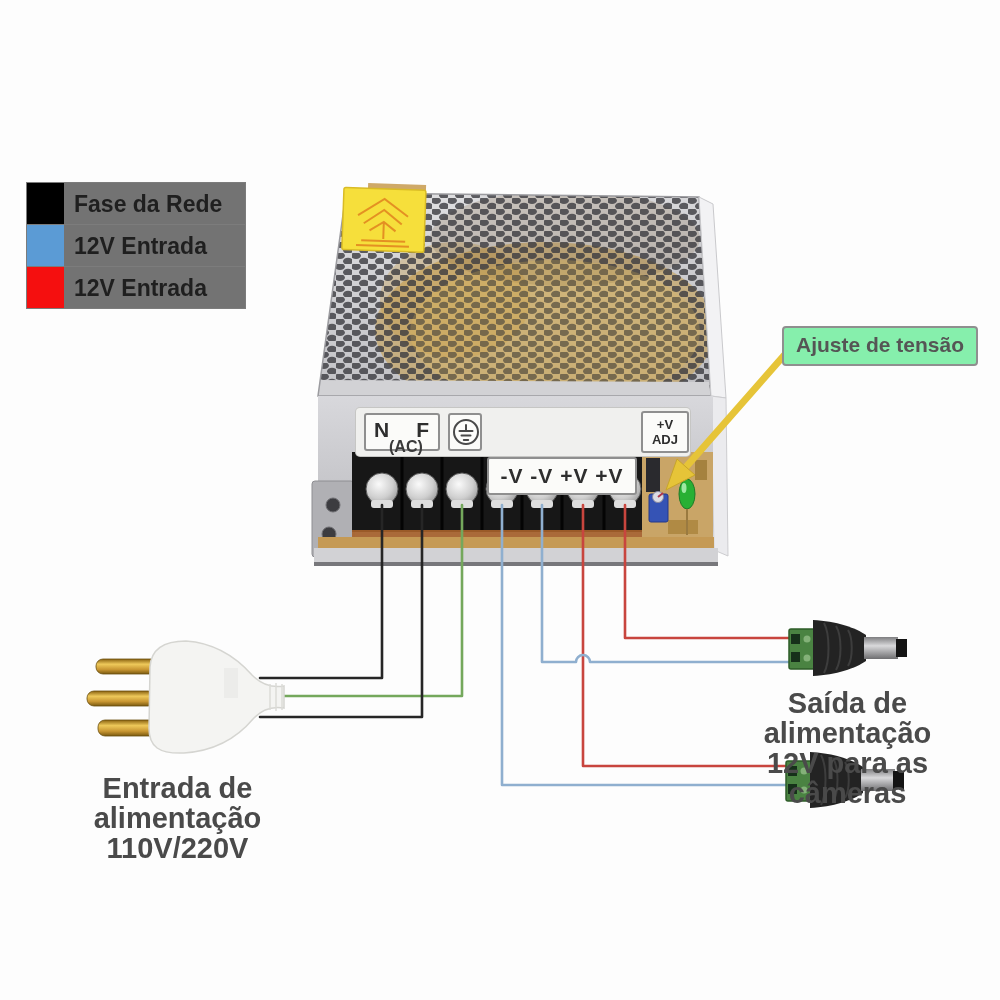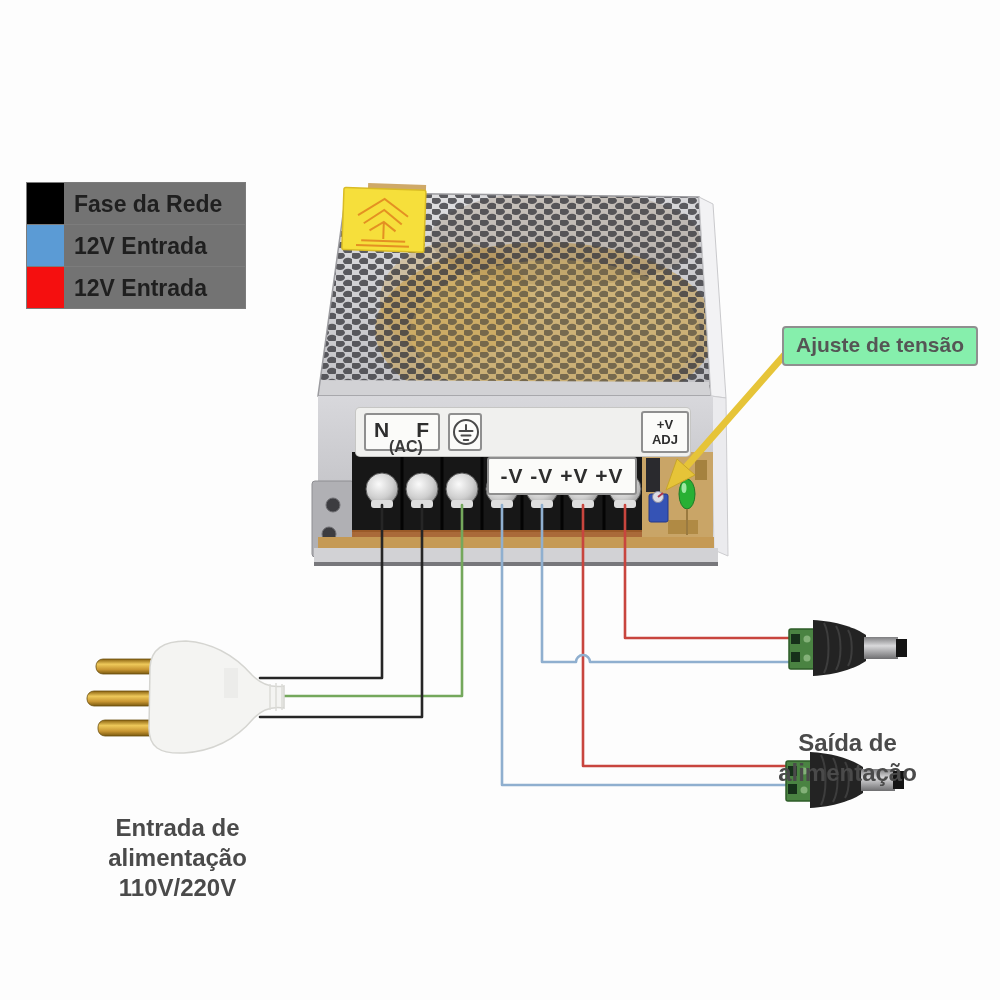--- a/index.html
+++ b/index.html
@@ -30,21 +30,21 @@
   .tbox-adj{left:285px;top:3px;width:48px;height:42px;text-align:center;
             font-size:13px;font-weight:bold;color:#2e2e2e;line-height:1.15;padding-top:5px;}
   .tbox-adj span{display:block;}
 
   
   .callout{position:absolute;left:782px;top:326px;width:192px;height:36px;background:#86efac;
            border:2px solid #8f8f8f;border-radius:4px;text-align:center;line-height:34px;
            font-size:21px;font-weight:bold;color:#555;}
 
   
-  .cap{position:absolute;text-align:center;font-weight:bold;color:#4a4a4a;font-size:24px;line-height:30px;margin-top:40px;}
+  .cap{position:absolute;text-align:center;font-weight:bold;color:#4a4a4a;font-size:29px;line-height:30px;}
   .input-cap{left:50px;top:773px;width:255px;}
   .output-cap{left:730px;top:688px;width:235px;}
 </style>
 </head>
 <body>
 
 <div class="stage">
 
 <svg class="art" width="1000" height="1000" viewBox="0 0 1000 1000">
   <defs>
@@ -239,15 +239,16 @@
   </div>
 
   <div class="callout">Ajuste de tensão</div>
 
   <div class="cap input-cap">
     <div>Entrada de alimentação</div>
     <div>110V/220V</div>
   </div>
   <div class="cap output-cap">
     <div>Saída de alimentação</div>
+    <div>12V para as câmeras</div>
   </div>
 
 </div>
 
 </body></html>

